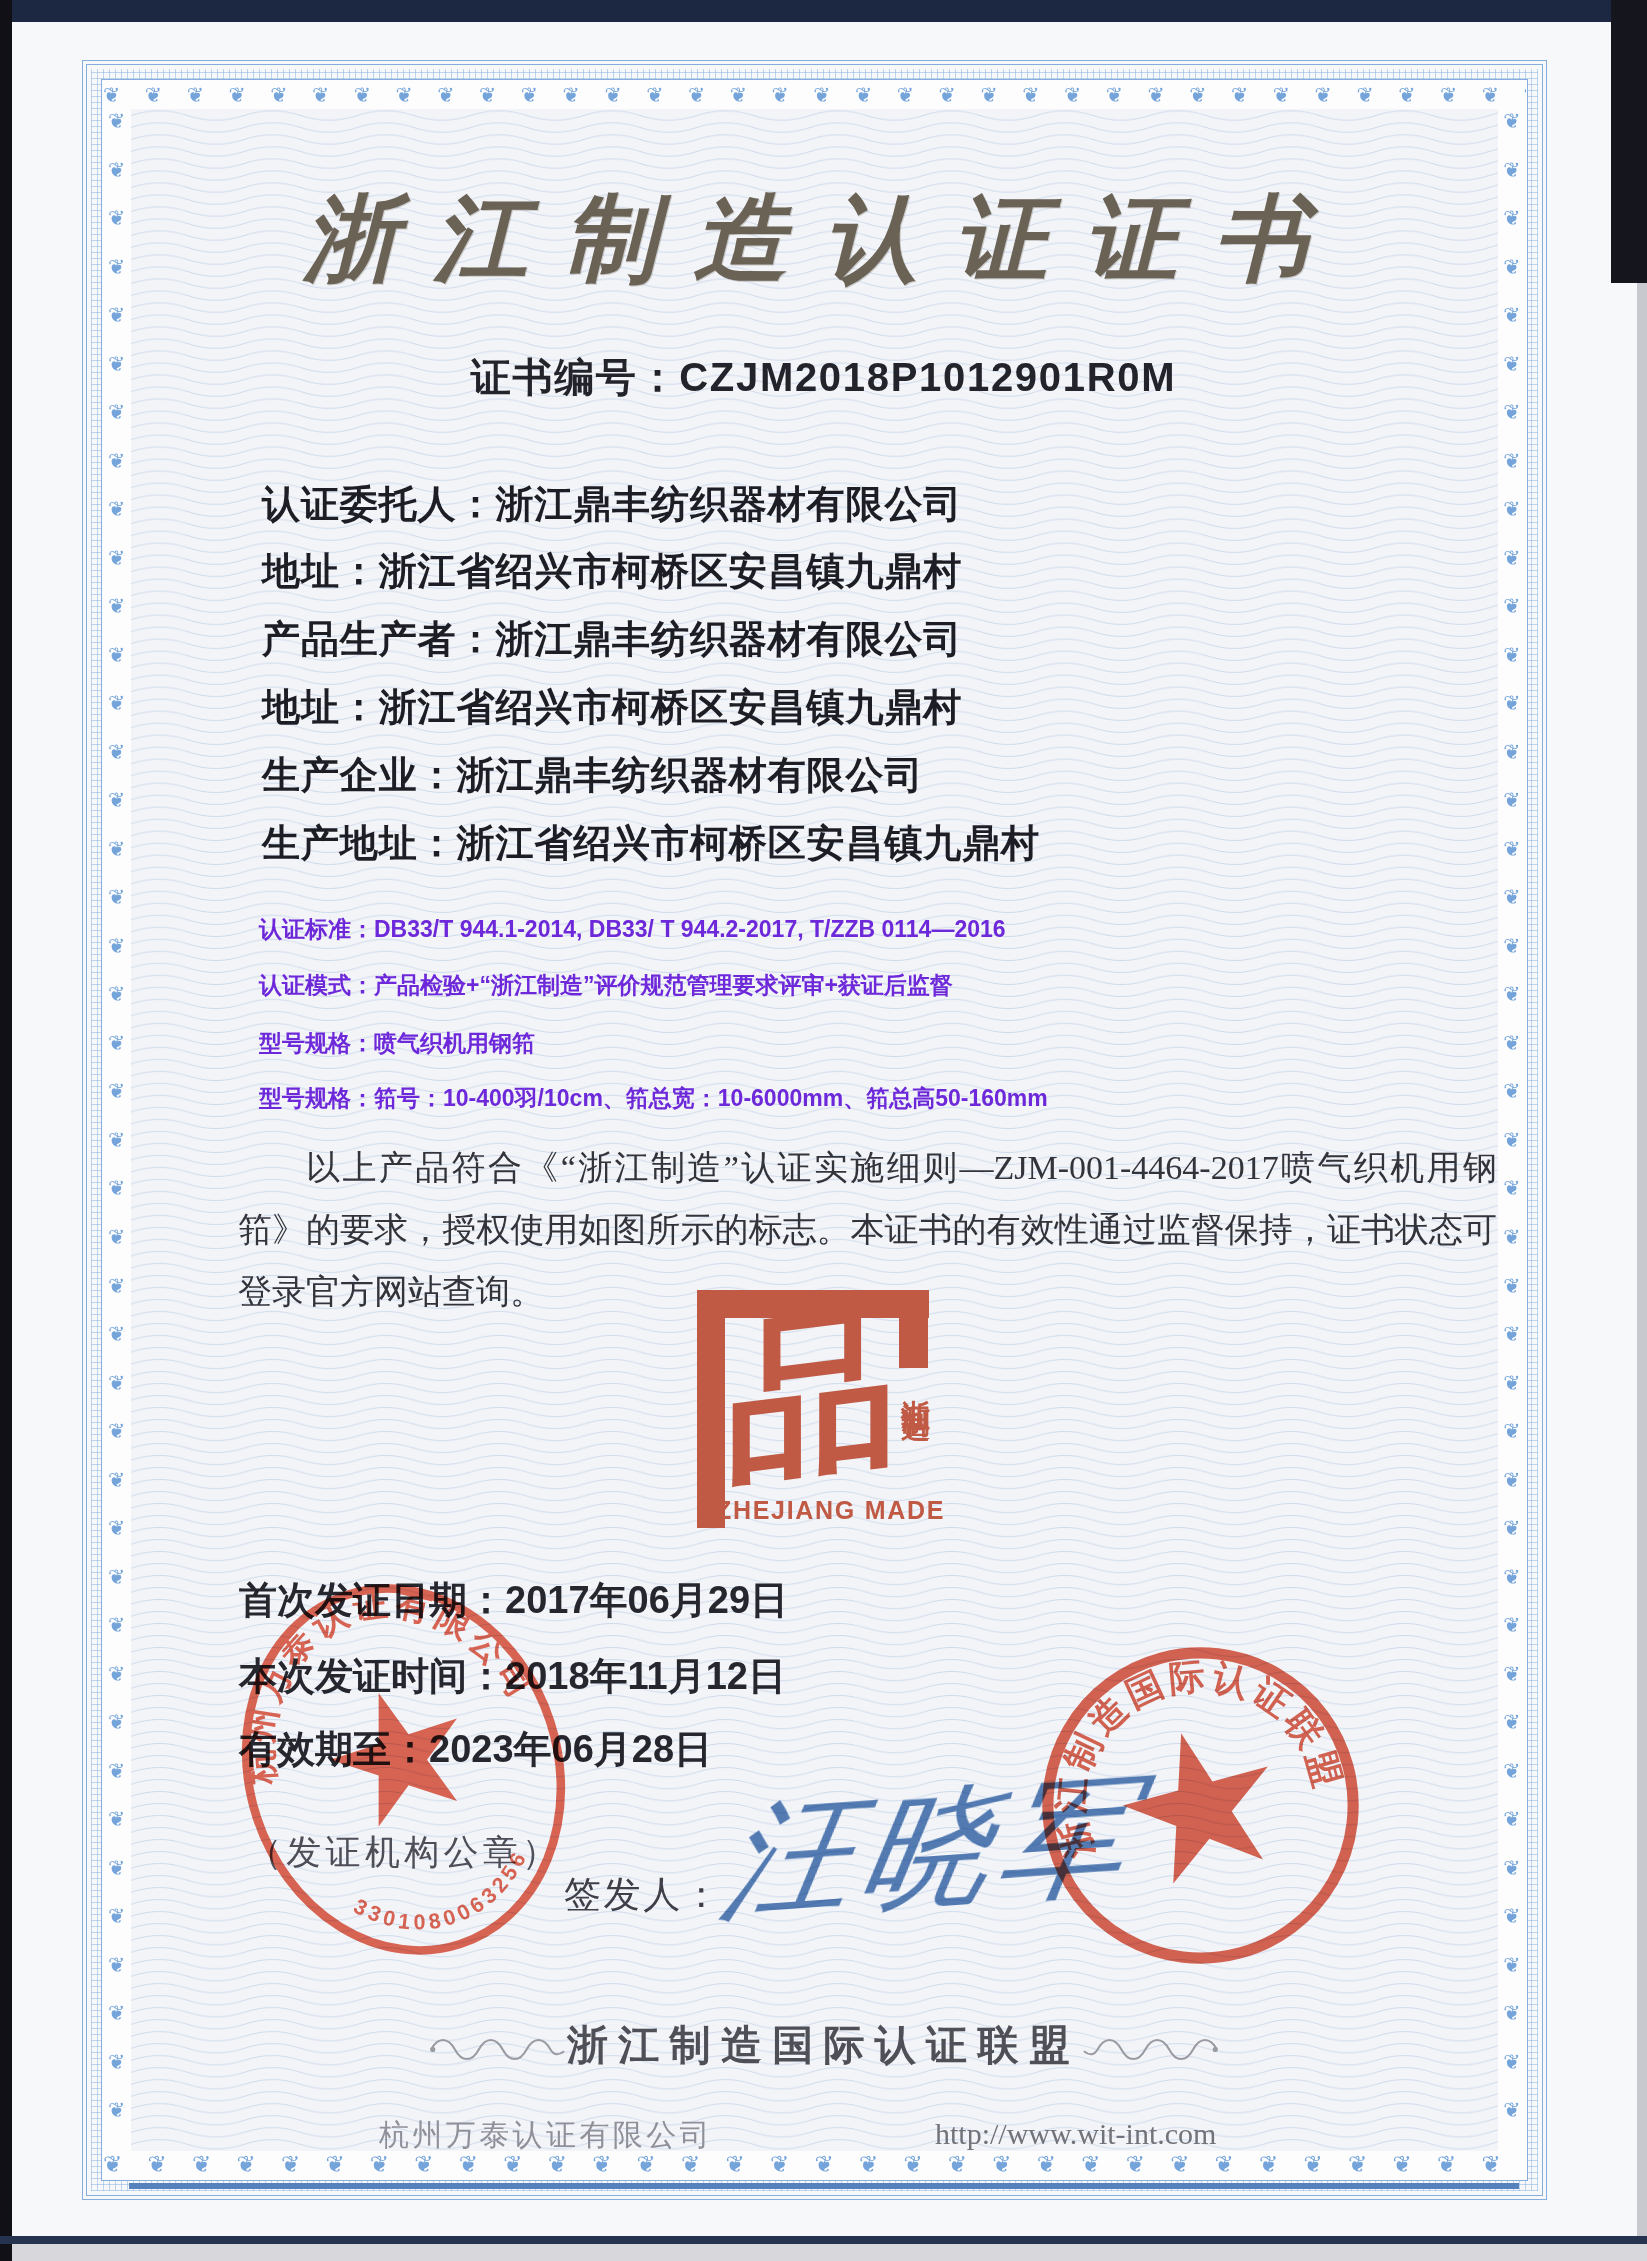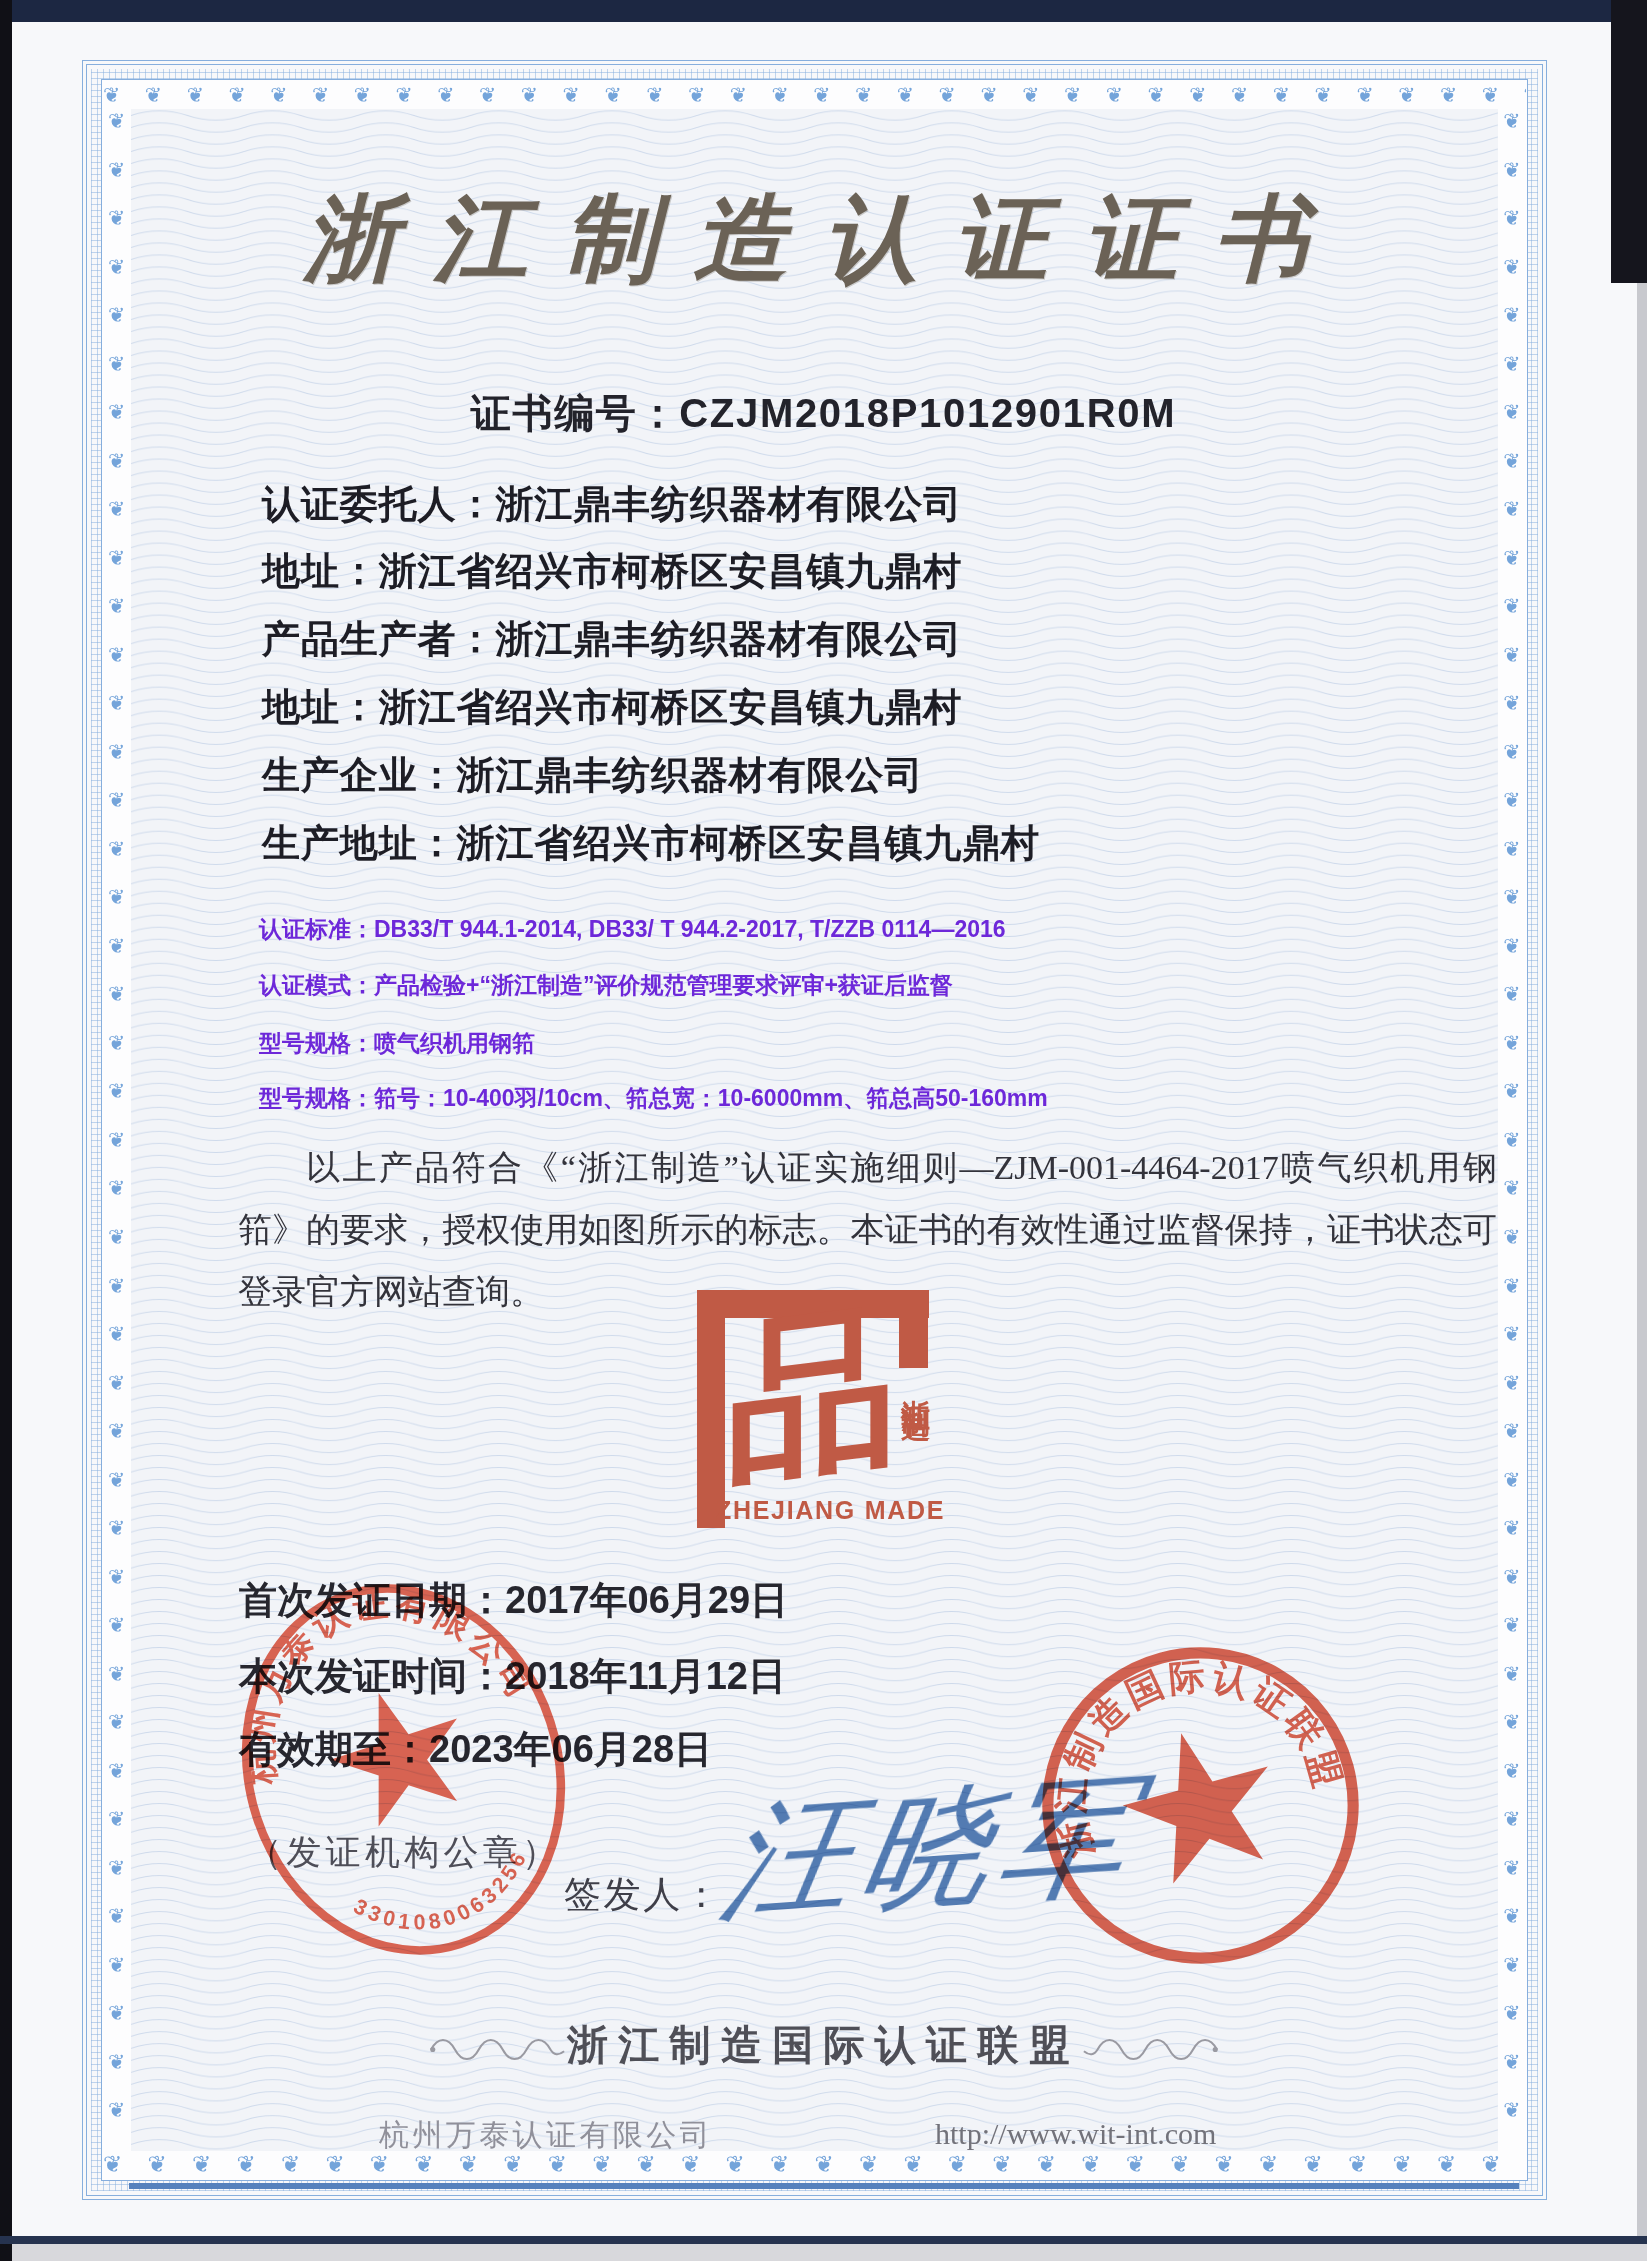--- a/index.html
+++ b/index.html
@@ -39,21 +39,21 @@
   .abs{position:absolute;z-index:3;}
   .title{
     left:0;right:0;top:168px;text-align:center;
     font-family:"DejaVu Serif",serif;font-weight:700;font-style:italic;
     font-size:94px;letter-spacing:36px;color:#6b6256;
     text-shadow:0.9px 0.9px 0 rgba(80,70,60,.25);
     margin-top:8px;
   }
   .cert-no{
     left:0;right:0;top:350px;text-align:center;
-    font-size:40px;font-weight:700;color:#23232b;letter-spacing:1.7px;margin-top:36px;
+    font-size:40px;font-weight:700;color:#23232b;letter-spacing:1.7px;
   }
   .info-line{left:262px;font-size:38px;font-weight:700;color:#1d1d25;letter-spacing:0.9px;}
   .spec-line{left:259px;font-size:23px;font-weight:700;color:#6d28d9;}
   .statement{
     left:238px;top:1137px;width:1259px;
     font-family:"Liberation Serif",serif;
     font-size:34px;line-height:62px;color:#33333b;text-indent:2em;text-align:justify;
   }
   .dates-line{left:239px;font-size:38px;font-weight:700;color:#26262e;}
   .seal-note{left:247px;top:1829px;font-size:35px;color:#4e4e58;letter-spacing:4.3px;}

